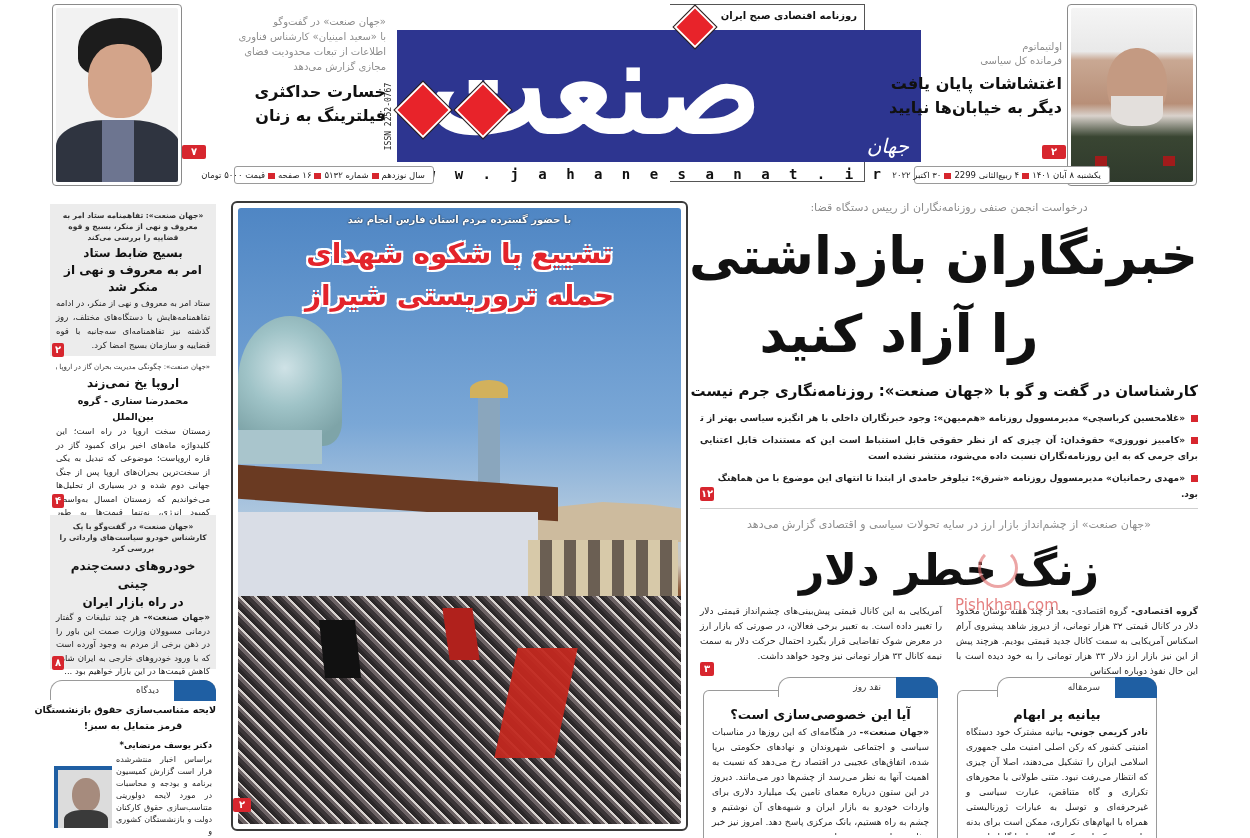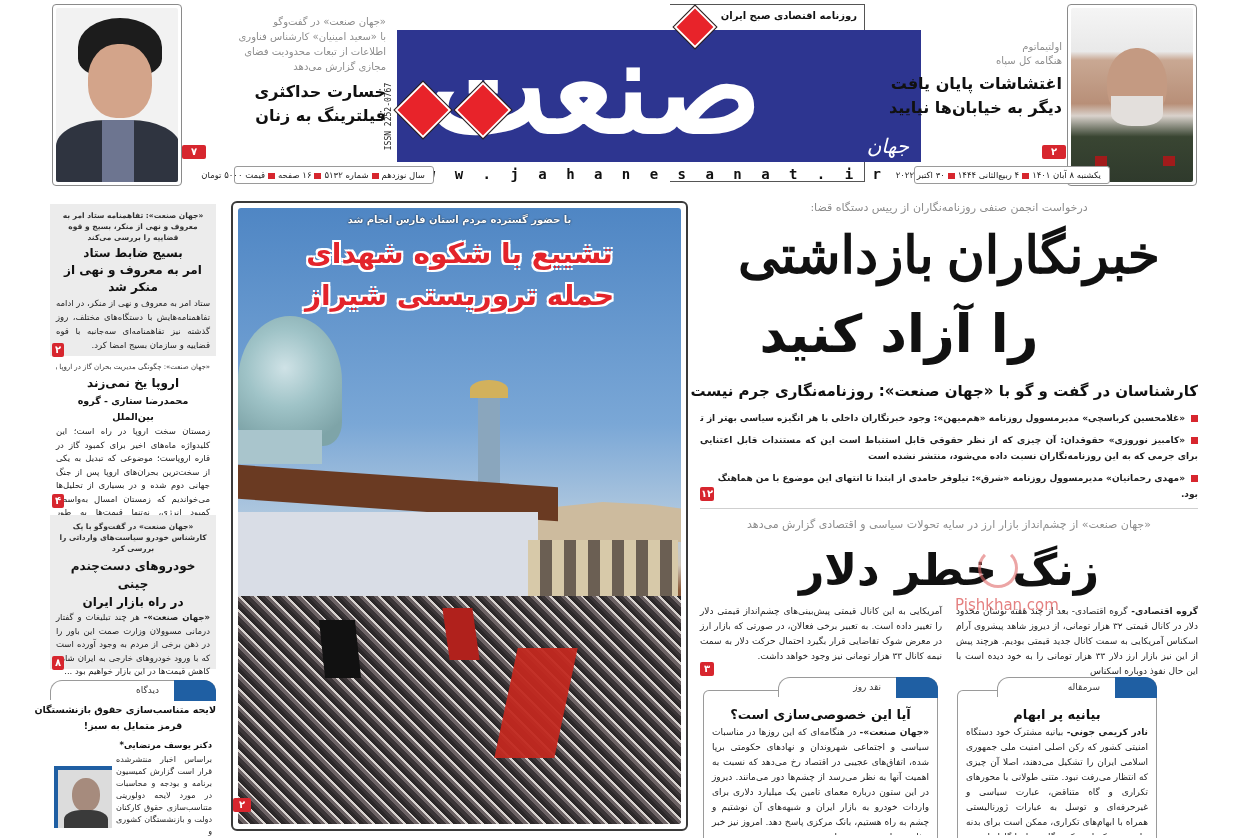--- a/index.html
+++ b/index.html
@@ -38,27 +38,27 @@
 <div class="abs photo-frame" style="left:1067px; top:4px; width:130px; height:182px;">
   <div class="photo" style="background:linear-gradient(180deg,#f5f5f5 0%,#e9e9e9 25%,#c9a893 30%,#b88f78 55%,#d9d2cc 62%,#394532 74%,#2f3a2c 100%);">
     <div class="abs" style="left:36px; top:40px; width:60px; height:72px; border-radius:48% 48% 44% 44%; background:#c49a82;"></div>
     <div class="abs" style="left:40px; top:88px; width:52px; height:30px; border-radius:0 0 40% 40%; background:#e3dfdc;"></div>
     <div class="abs" style="left:24px; top:148px; width:12px; height:10px; background:#a11b1b;"></div>
     <div class="abs" style="left:92px; top:148px; width:12px; height:10px; background:#a11b1b;"></div>
   </div>
 </div>
 <div class="abs" style="left:870px; top:40px; width:192px;">
   <div class="grey-text" style="font-size:10px; line-height:14px;">اولتیماتوم</div>
-  <div class="grey-text" style="font-size:10px; line-height:14px;">هنگامه کل سپاه</div>
+  <div class="grey-text" style="font-size:10px; line-height:14px;">فرمانده کل سیاسی</div>
   <div style="font-size:16px; font-weight:bold; line-height:24px; margin-top:4px;">اغتشاشات پایان یافت</div>
   <div style="font-size:16px; font-weight:bold; line-height:24px;">دیگر به خیابان‌ها نیایید</div>
 </div>
 <div class="abs red-num" style="left:1042px; top:145px; width:24px;">۲</div>
 <div class="abs strip" style="left:866px; top:166px; width:196px;">
-  <span>یکشنبه ۸ آبان ۱۴۰۱</span><span class="sq"></span><span>۴ ربیع‌الثانی ۱۴۴۴</span><span class="sq"></span><span>۳۰ اکتبر ۲۰۲۲</span>
+  <span>یکشنبه ۸ آبان ۱۴۰۱</span><span class="sq"></span><span>۴ ربیع‌الثانی 2299</span><span class="sq"></span><span>۳۰ اکتبر ۲۰۲۲</span>
 </div>
 
 <div class="abs photo-frame" style="left:52px; top:4px; width:130px; height:182px;">
   <div class="photo" style="background:linear-gradient(180deg,#f2f2f2 0%,#f2f2f2 100%);">
     <div class="abs" style="left:22px; top:10px; width:84px; height:58px; border-radius:50% 50% 30% 30%; background:#1c1c1c;"></div>
     <div class="abs" style="left:32px; top:36px; width:64px; height:74px; border-radius:46% 46% 44% 44%; background:#d3a48a;"></div>
     <div class="abs" style="left:0; top:112px; width:124px; height:66px; border-radius:40% 40% 0 0; background:#2f3440;"></div>
     <div class="abs" style="left:46px; top:112px; width:32px; height:66px; background:#6d7590;"></div>
   </div>
 </div>
@@ -70,21 +70,21 @@
   <div style="font-size:16px; font-weight:bold; line-height:24px; margin-top:6px;">خسارت حداکثری</div>
   <div style="font-size:16px; font-weight:bold; line-height:24px;">فیلترینگ به زنان</div>
 </div>
 <div class="abs red-num" style="left:182px; top:145px; width:24px;">۷</div>
 <div class="abs strip" style="left:186px; top:166px; width:200px;">
   <span>سال نوزدهم</span><span class="sq"></span><span>شماره ۵۱۳۲</span><span class="sq"></span><span>۱۶ صفحه</span><span class="sq"></span><span>قیمت ۵۰۰۰ تومان</span>
 </div>
 
 <div class="abs" style="left:700px; top:198px; width:498px;">
   <div class="grey-text" style="text-align:center; font-size:11px; line-height:20px;">درخواست انجمن صنفی روزنامه‌نگاران از رییس دستگاه قضا:</div>
-  <div style="text-align:center; font-size:52px; font-weight:bold; line-height:76px; letter-spacing:-1px; white-space:nowrap;font-family:Liberation Serif, serif;">خبرنگاران بازداشتی</div>
+  <div style="text-align:center; font-size:52px; font-weight:bold; line-height:76px; letter-spacing:-1px; white-space:nowrap;">خبرنگاران بازداشتی</div>
   <div style="text-align:center; font-size:52px; font-weight:bold; line-height:80px; margin-right:100px; white-space:nowrap;">را آزاد کنید</div>
   <div style="text-align:center; font-size:15px; font-weight:bold; line-height:26px; margin-top:4px; white-space:nowrap;">کارشناسان در گفت و گو با «جهان صنعت»: روزنامه‌نگاری جرم نیست</div>
   <div style="margin-top:6px; font-size:9px; line-height:16px; font-weight:bold; color:#222;">
     <div style="white-space:nowrap; overflow:hidden;"><span class="bullet"></span><span>«غلامحسین کرباسچی» مدیرمسوول روزنامه «هم‌میهن»: وجود خبرنگاران داخلی با هر انگیزه سیاسی بهتر از تقویت رسانه‌های خارجی است</span></div>
     <div style="margin-top:6px; text-align:justify;"><span class="bullet"></span><span>«کامبیز نوروزی» حقوقدان: آن چیزی که از نظر حقوقی قابل استنباط است این که مستندات قابل اعتنایی برای جرمی که به این روزنامه‌نگاران نسبت داده می‌شود، منتشر نشده است</span></div>
     <div style="margin-top:6px;"><span class="bullet"></span><span>«مهدی رحمانیان» مدیرمسوول روزنامه «شرق»: نیلوفر حامدی از ابتدا تا انتهای این موضوع با من هماهنگ بود.</span></div>
   </div>
 </div>
 <div class="abs red-num" style="left:700px; top:487px; width:14px;">۱۲</div>
 <div class="abs" style="left:700px; top:508px; width:498px; height:1px; background:#cfcfcf;"></div>

